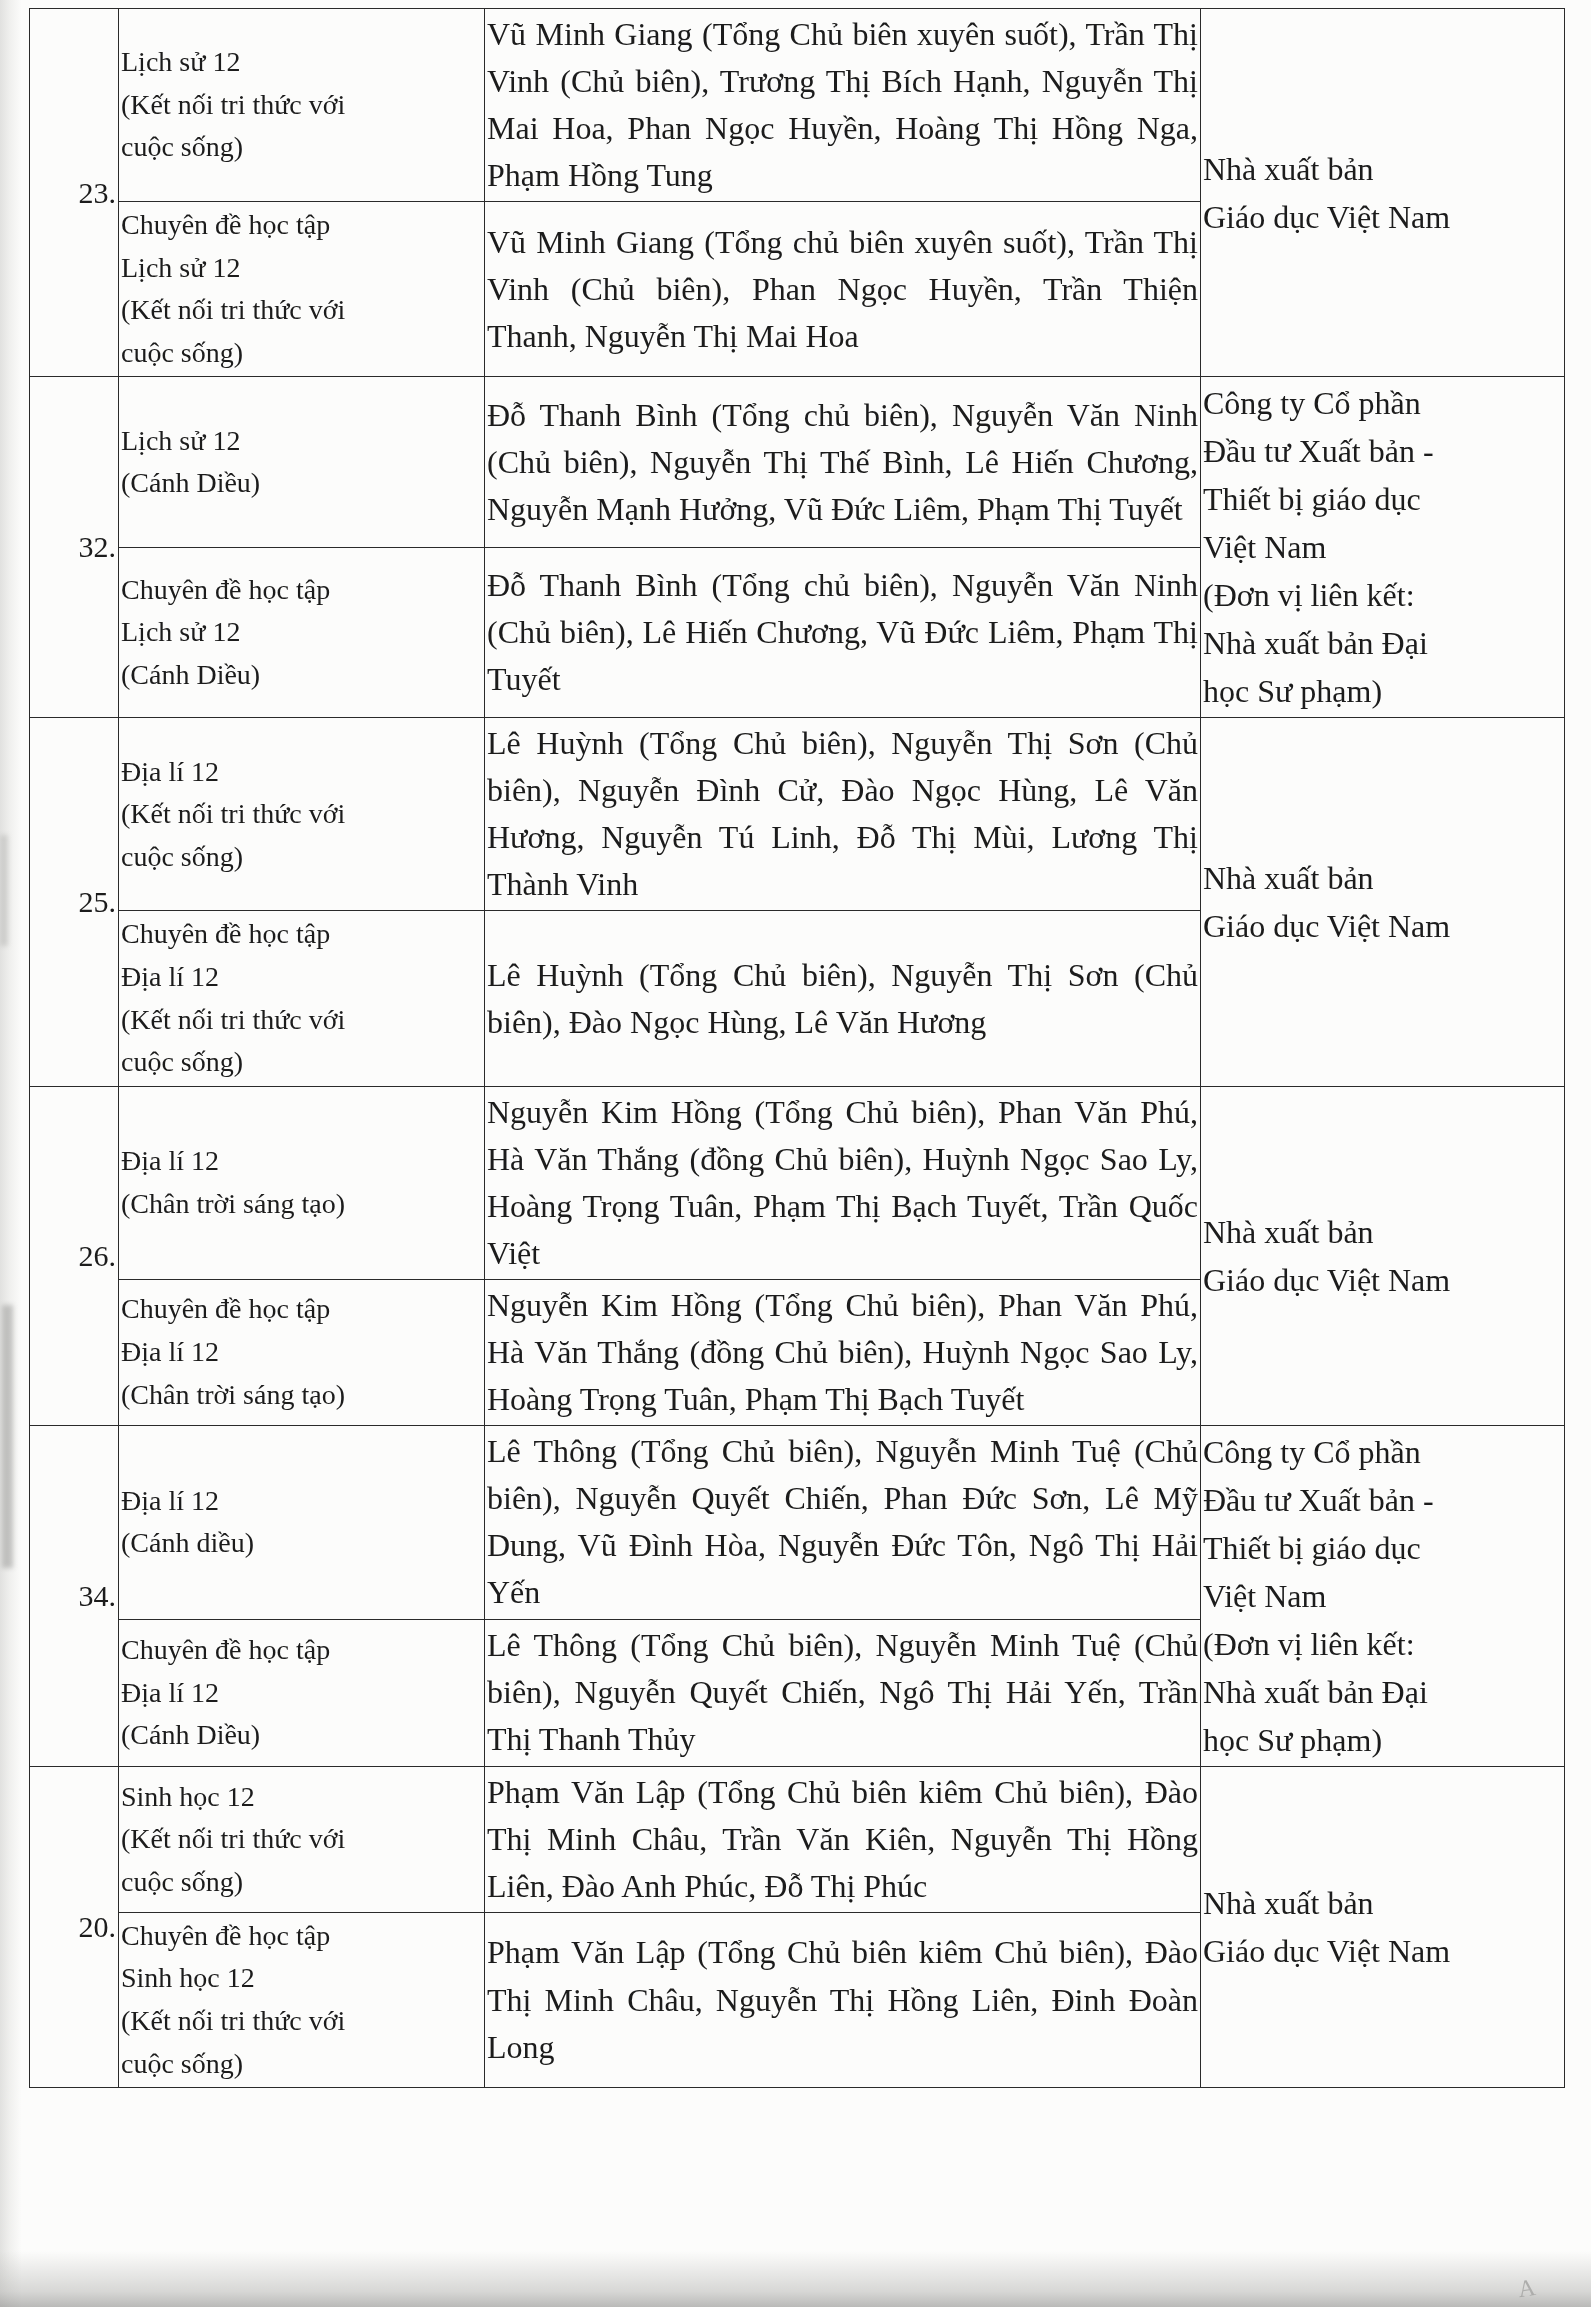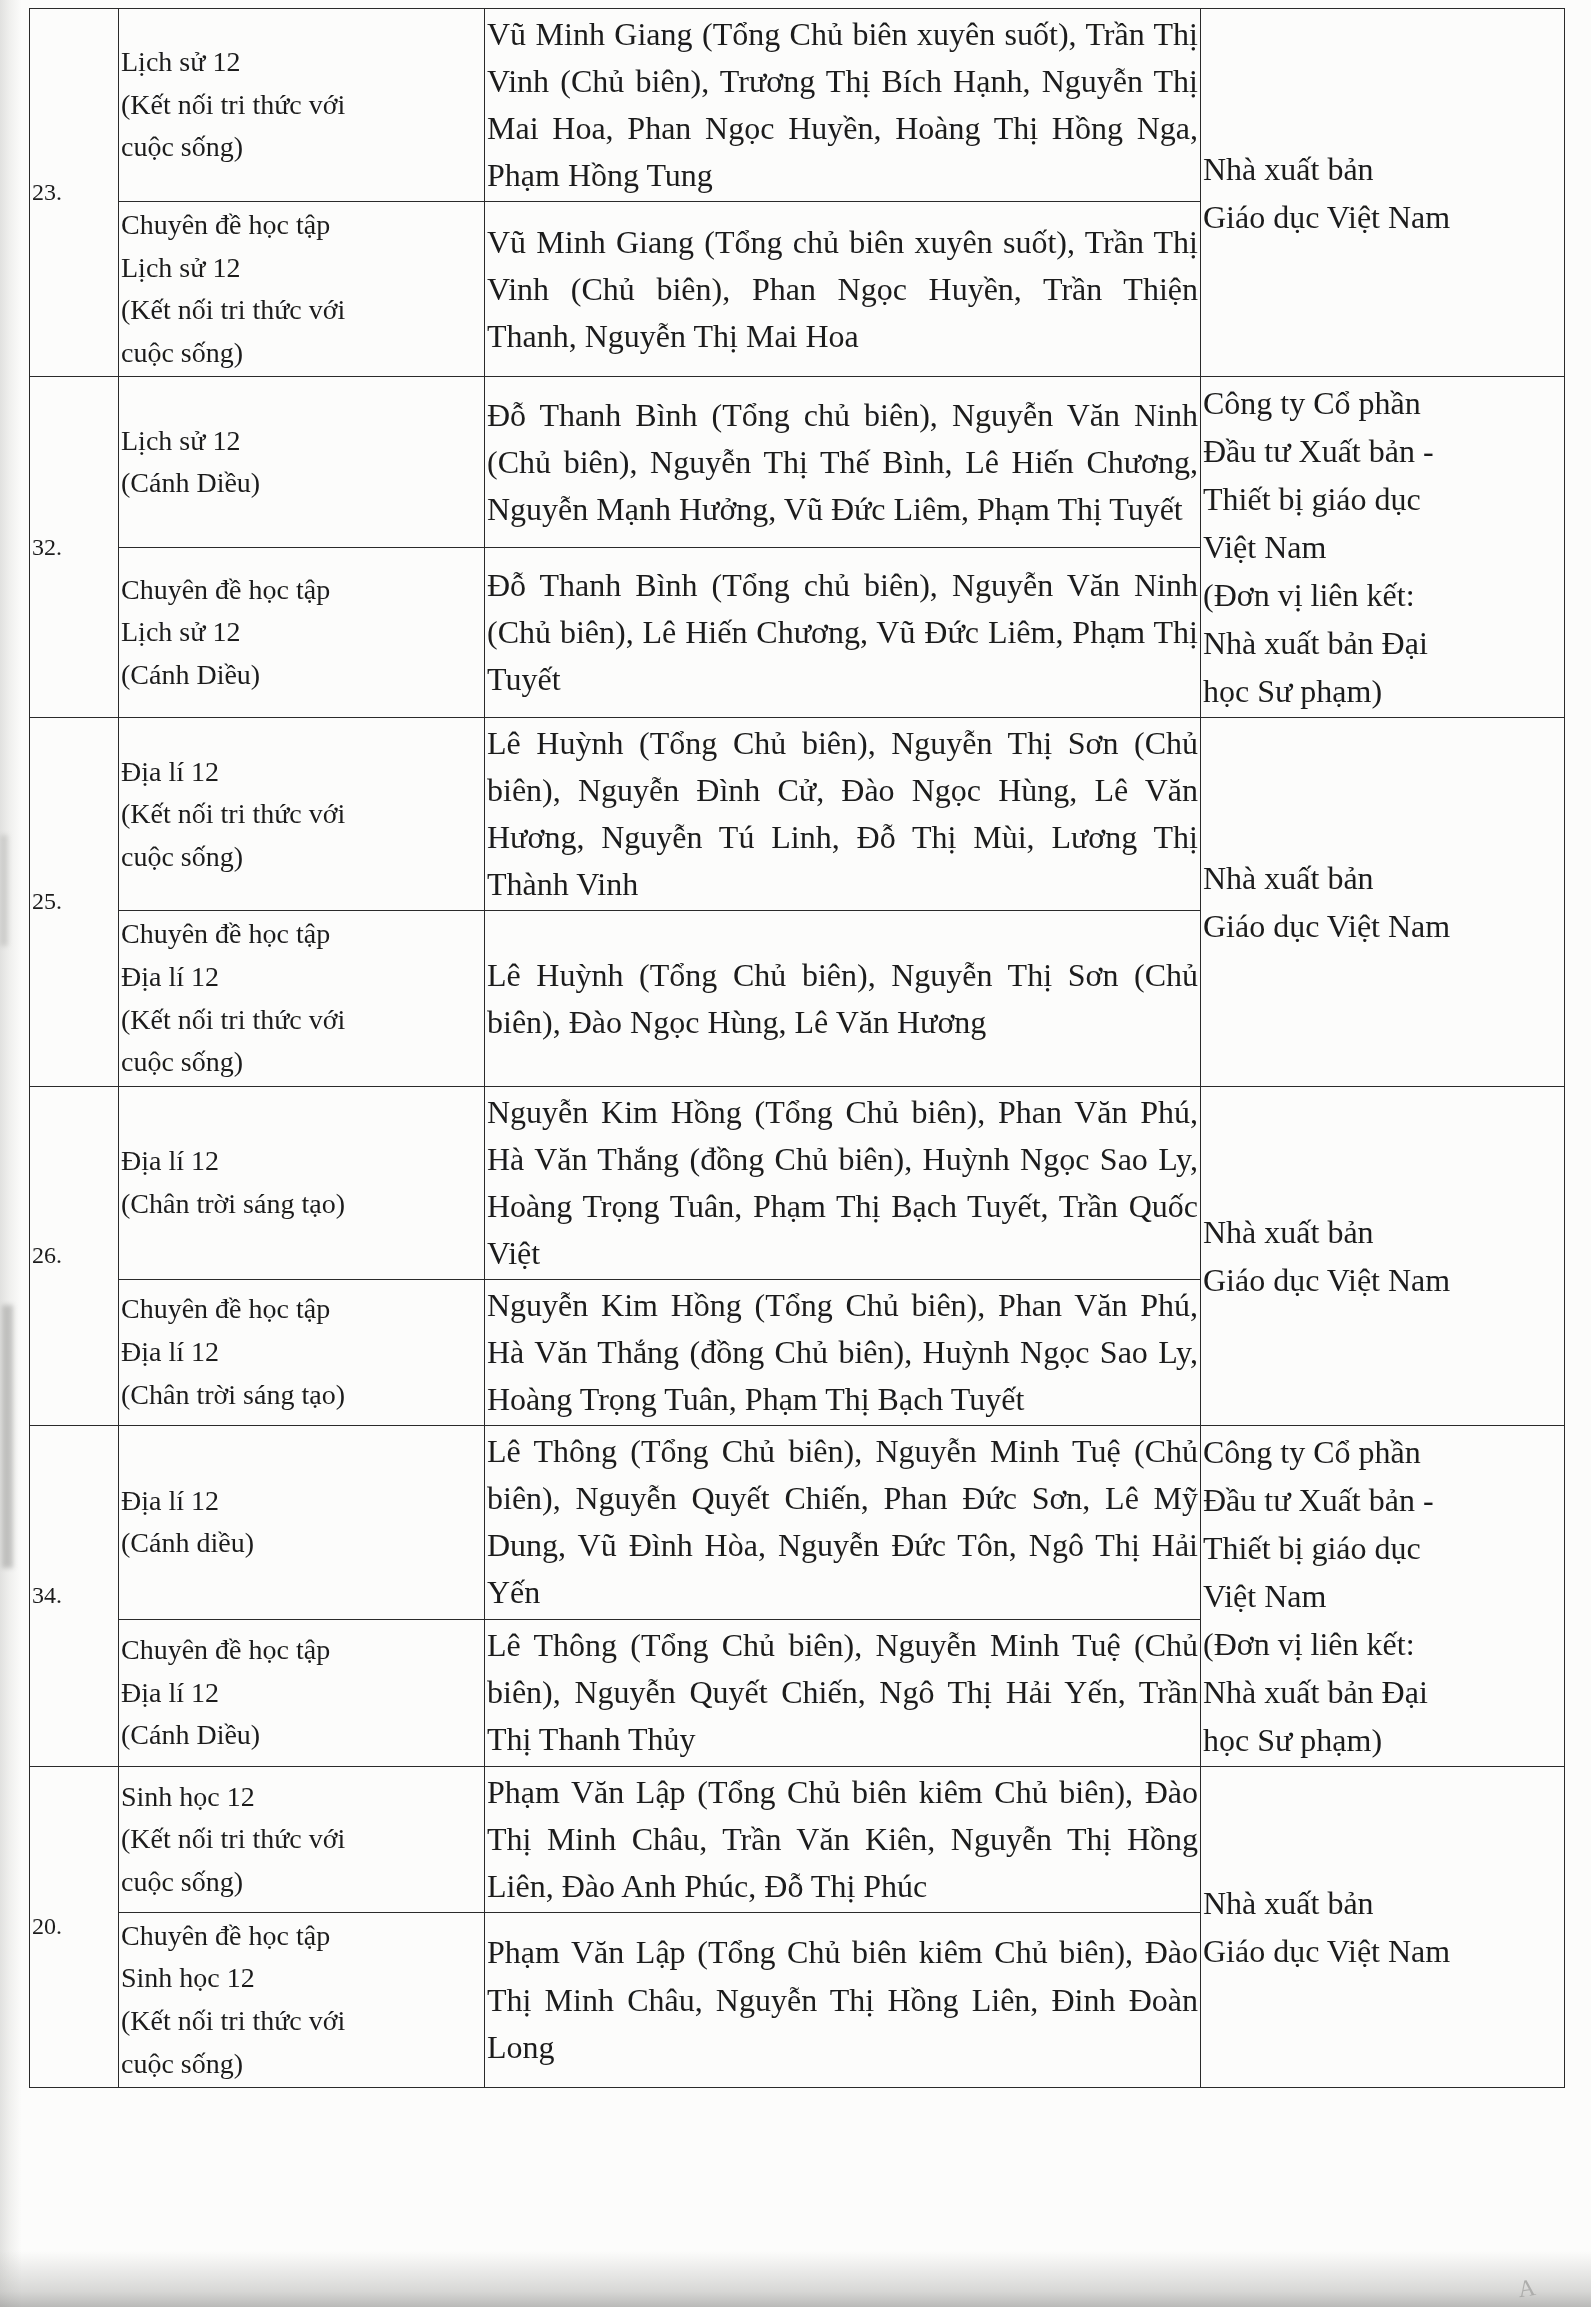--- a/index.html
+++ b/index.html
@@ -82,22 +82,22 @@
     vertical-align: middle;
     padding: 2px;
   }
 
   .col-no     { width: 89px; }
   .col-title  { width: 366px; }
   .col-author { width: 716px; }
   .col-pub    { width: 364px; }
 
   .cell-no {
-    text-align: left;
-    font-size: 24px;
+    text-align: right;
+    font-size: 30px;
     vertical-align: bottom;
     padding-bottom: 14.3px;
   }
   .cell-title {
     font-size: 28px;
     line-height: 1.52;
     padding: 11px 14.3px 11px 20.7px;
   }
   .cell-title.justify { text-align: justify; text-align-last: left; }
 

